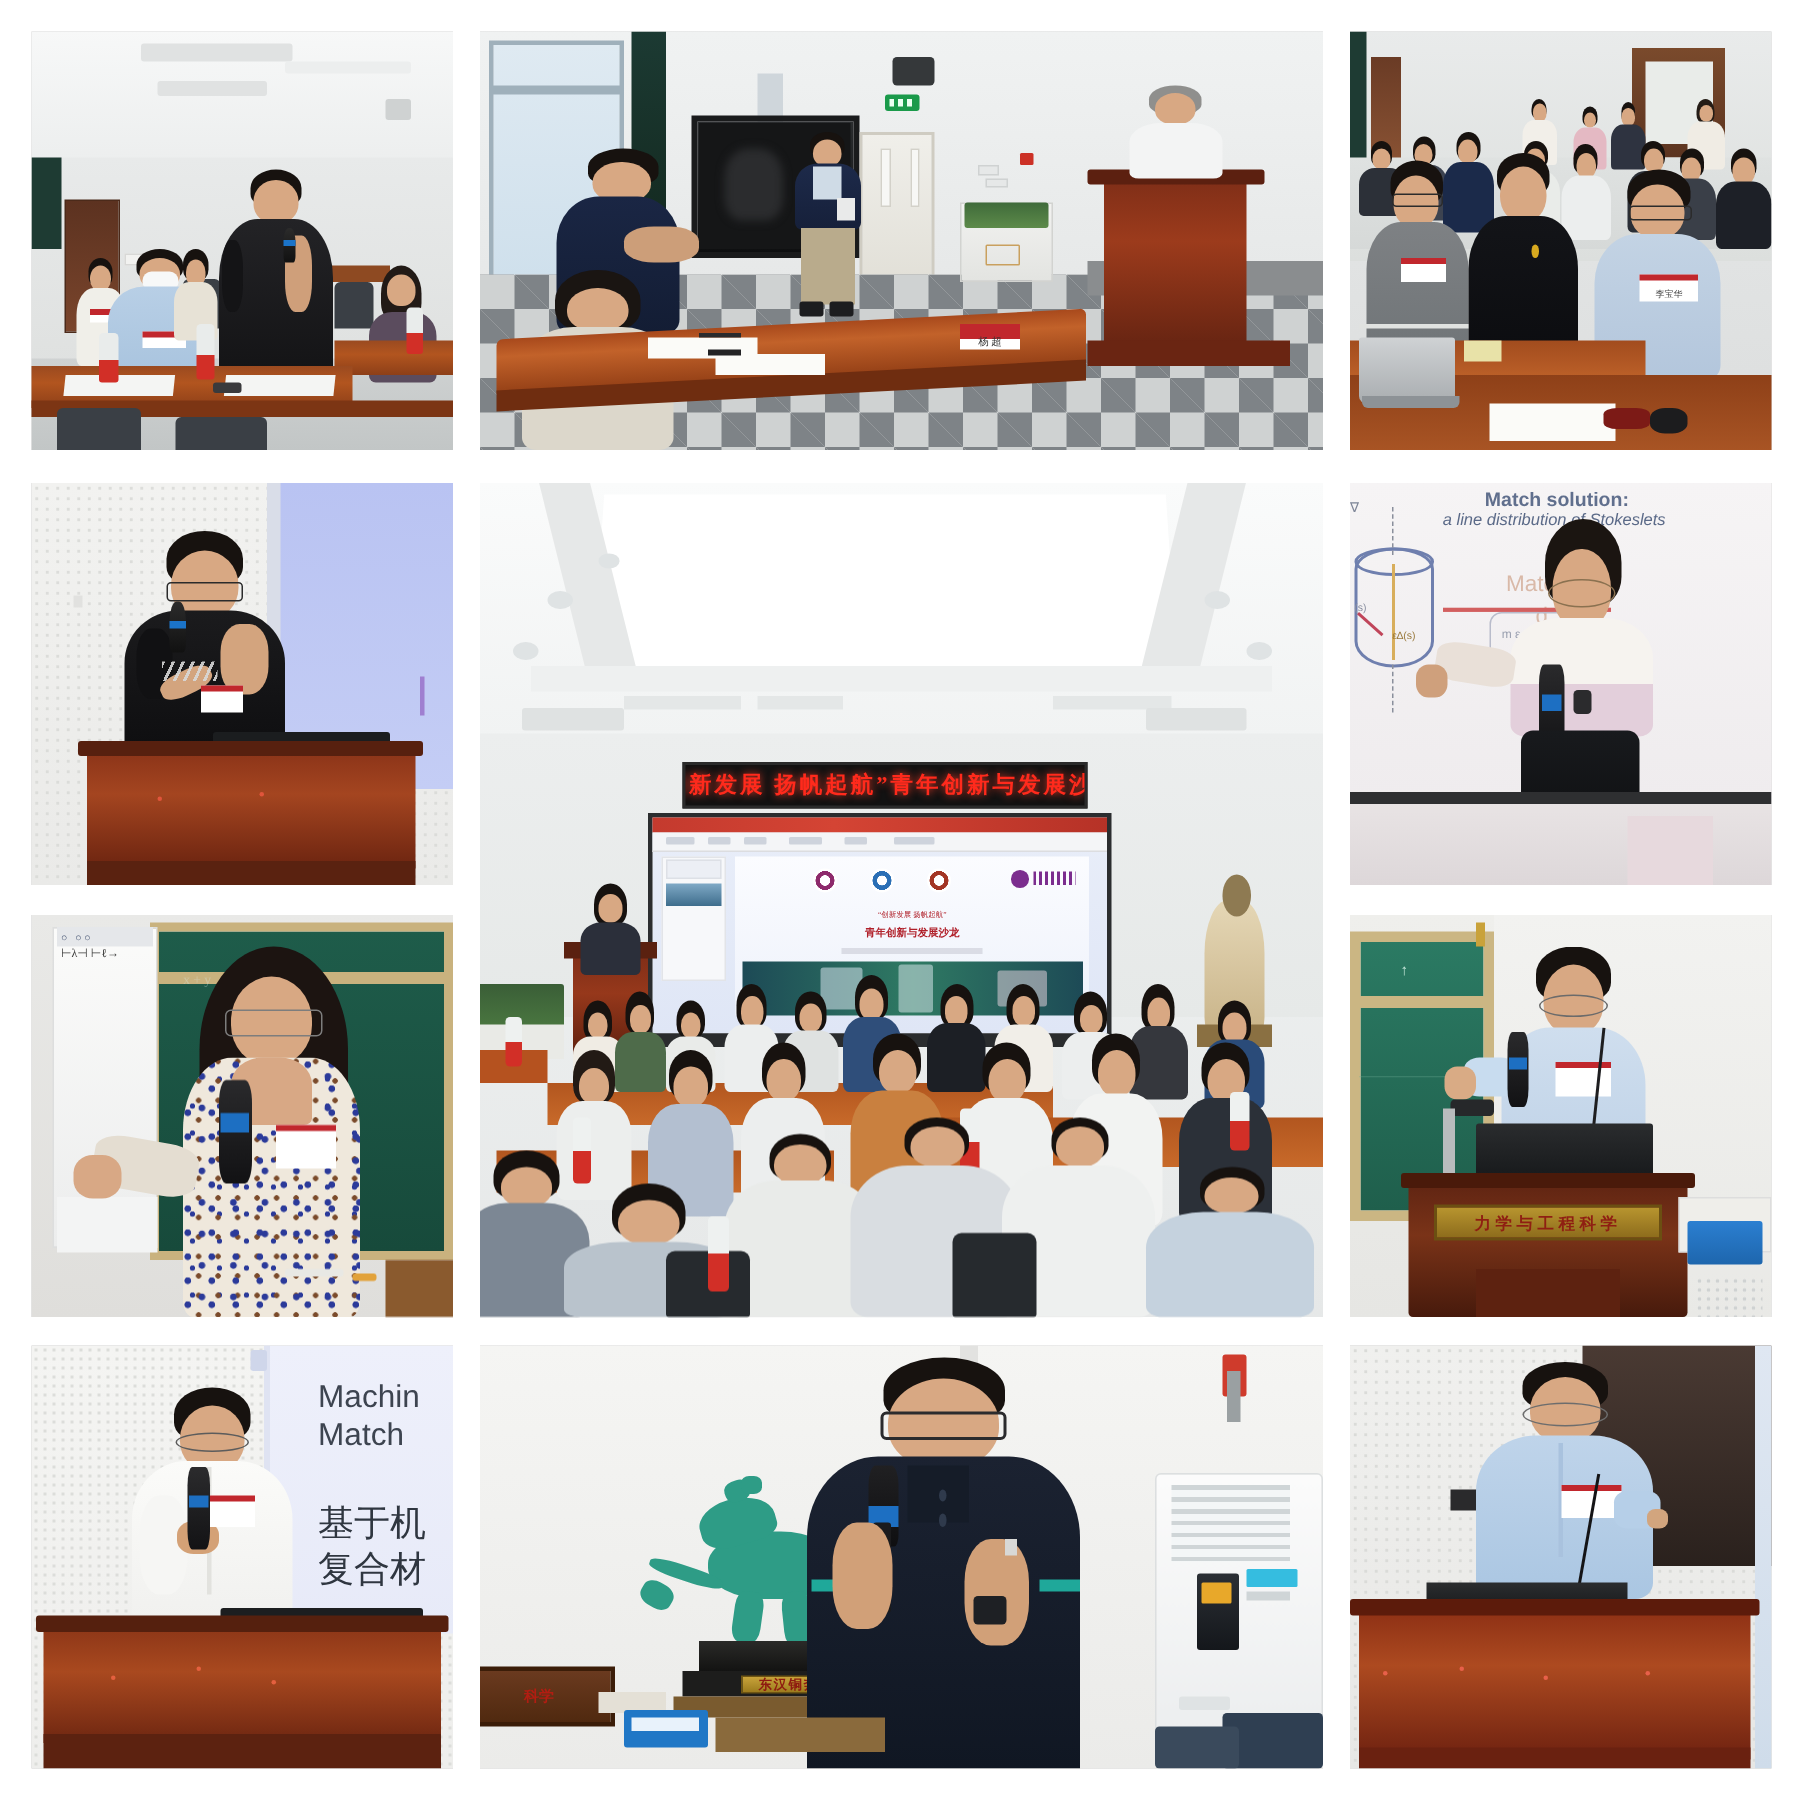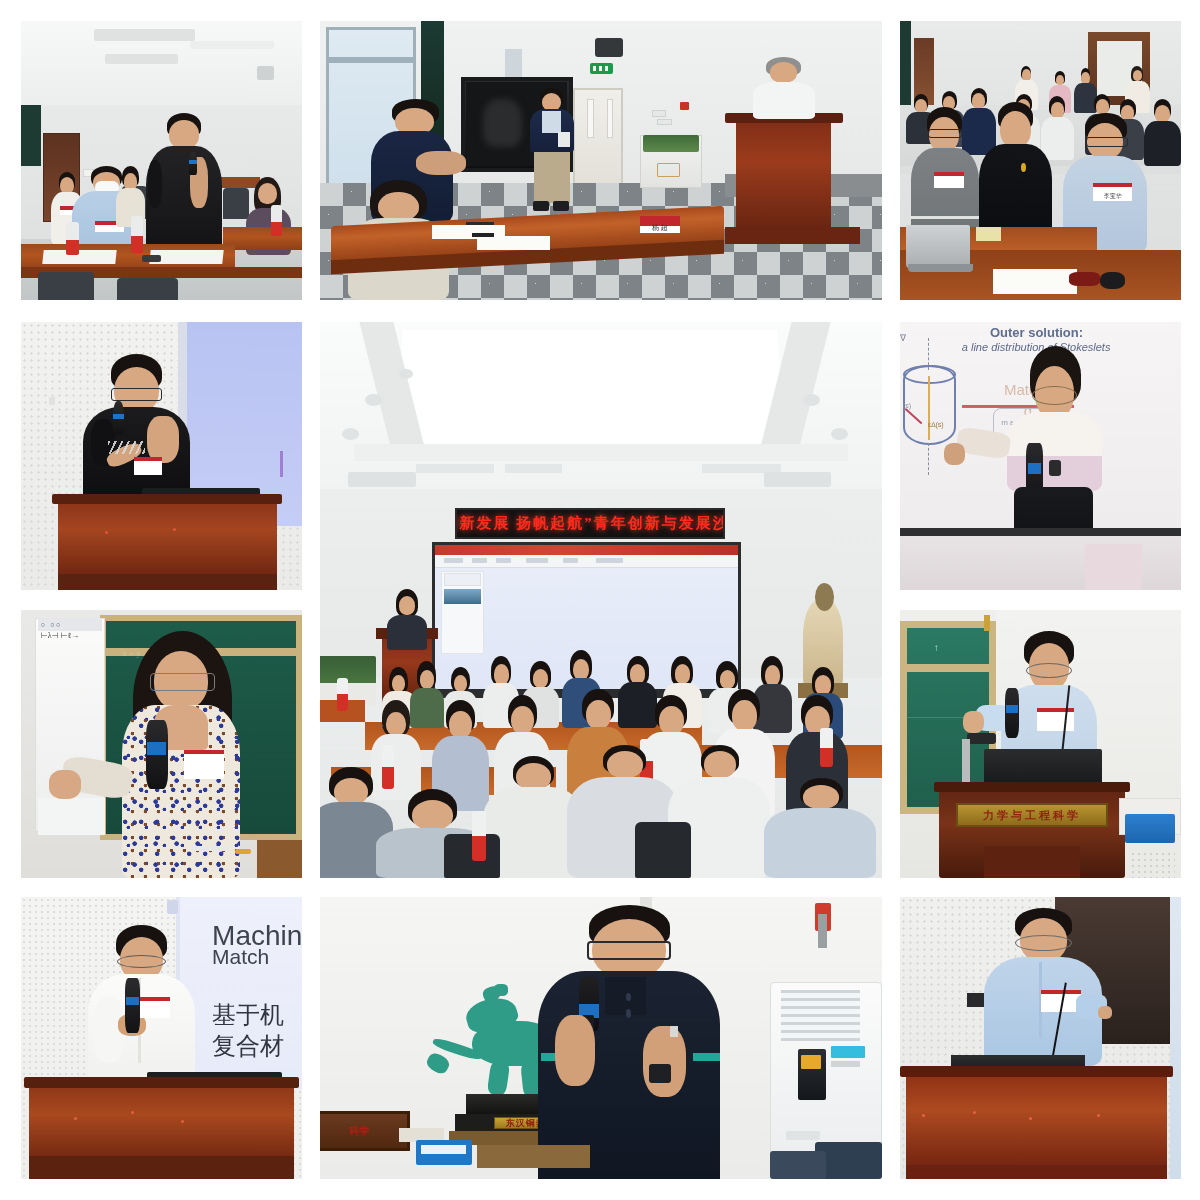--- a/index.html
+++ b/index.html
@@ -506,20 +506,34 @@
         <div style="position:absolute;left:12%;top:9%;width:5%;height:4%;background:#ced3dc;border-radius:1px;"></div>
         <div style="position:absolute;left:20%;top:9%;width:5%;height:4%;background:#ced3dc;border-radius:1px;"></div>
         <div style="position:absolute;left:30%;top:9%;width:7%;height:4%;background:#ced3dc;border-radius:1px;"></div>
         <div style="position:absolute;left:42%;top:9%;width:5%;height:4%;background:#ced3dc;border-radius:1px;"></div>
         <div style="position:absolute;left:53%;top:9%;width:9%;height:4%;background:#ced3dc;border-radius:1px;"></div>
 
         <div style="position:absolute;left:2%;top:18%;width:14%;height:58%;background:#f7f8fa;border:1px solid #e2e4e8;"></div>
         <div style="position:absolute;left:3%;top:20%;width:12%;height:9%;background:#eceff5;border:1px solid #dde0e6;"></div>
         <div style="position:absolute;left:3%;top:31%;width:12%;height:10%;background:linear-gradient(#7fa9c6,#3e6d8c);"></div>
 
+        <div class="ppt-slide" style="position:absolute;left:18%;top:18%;width:78%;height:74%;">
+          <div class="logo-dot" style="position:absolute;left:22%;top:8%;width:7%;height:15%;background:radial-gradient(circle,#fff 30%,#8d2a6b 32%,#8d2a6b 55%,#fff 57%);border-radius:50%;"></div>
+          <div class="logo-dot" style="position:absolute;left:38%;top:8%;width:7%;height:15%;background:radial-gradient(circle,#fff 28%,#2b6fb5 30%,#2b6fb5 55%,#fff 57%);border-radius:50%;"></div>
+          <div class="logo-dot" style="position:absolute;left:54%;top:8%;width:7%;height:15%;background:radial-gradient(circle,#fff 30%,#a33524 32%,#a33524 55%,#fff 57%);border-radius:50%;"></div>
+          <div class="logo-dot" style="position:absolute;left:78%;top:9%;width:5%;height:11%;background:#7b2d8e;border-radius:50%;"></div>
+          <div style="position:absolute;left:84%;top:10%;width:12%;height:8%;background:repeating-linear-gradient(90deg,#7b2d8e 0 1.5px,transparent 1.5px 4px);"></div>
+          <div class="ppt-title" style="left:18%;top:33%;width:64%;font-size:5px;">“创新发展  扬帆起航”</div>
+          <div class="ppt-title" style="left:18%;top:44%;width:64%;font-size:7px;font-weight:700;">青年创新与发展沙龙</div>
+          <div style="position:absolute;left:30%;top:58%;width:40%;height:3%;background:#c9ccd6;opacity:.6;"></div>
+          <div class="photo-strip" style="position:absolute;left:2%;top:66%;width:96%;height:34%;"></div>
+          <div style="position:absolute;left:24%;top:70%;width:12%;height:26%;background:#d8e6ef;border-radius:2px;opacity:.55;"></div>
+          <div style="position:absolute;left:46%;top:68%;width:10%;height:30%;background:#e4eef4;border-radius:2px;opacity:.5;"></div>
+          <div style="position:absolute;left:74%;top:72%;width:14%;height:22%;background:#f2d9e6;border-radius:2px;opacity:.5;"></div>
+        </div>
       </div>
       <div class="lyr" style="left:20%;top:66%;width:55%;height:1.6%;background:#2a2c2e;"></div>
 
       <div class="lyr podium" style="left:11%;top:56%;width:9%;height:13%;"></div>
       <div class="lyr" style="left:10%;top:55%;width:11%;height:2%;background:#5a2110;"></div>
       <div class="person" style="left:12%;top:48%;width:7%;height:11%;">
         <div class="hair" style="left:22%;top:0;width:56%;height:46%;background:#17120f;"></div>
         <div class="head" style="left:30%;top:12%;width:40%;height:30%;"></div>
         <div class="torso" style="left:0;top:42%;width:100%;height:58%;background:#2b2f3a;"></div>
       </div>
@@ -666,21 +680,21 @@
       </div>
       <div class="lyr chair" style="left:22%;top:92%;width:10%;height:8%;"></div>
       <div class="lyr chair" style="left:56%;top:90%;width:10%;height:10%;"></div>
       <div class="lyr bottle" style="left:27%;top:88%;width:2.6%;height:9%;"></div>
     </div>
   </div>
 
   <div class="cell c-r2c3">
     <div class="scene s5">
       <div class="lyr slide" style="left:0;top:0;width:100%;height:78%;"></div>
-      <div class="slide-title" style="left:32%;top:1%;font-size:13px;font-weight:700;font-style:normal;color:#606f8d;">Outer solution:</div>
+      <div class="slide-title" style="left:32%;top:1%;font-size:13px;font-weight:700;font-style:normal;color:#606f8d;">Match solution:</div>
       <div class="slide-title" style="left:22%;top:7%;font-size:11px;color:#5b6a88;">a line distribution of Stokeslets</div>
       <div class="slide-title ghost" style="left:37%;top:22%;font-size:15px;font-style:normal;">Match</div>
       <div class="lyr ghost" style="left:44%;top:30%;font-size:15px;">d</div>
       <div class="lyr ghost" style="left:42%;top:36%;font-size:14px;">(exc</div>
       <div class="lyr cyl" style="left:1%;top:16%;width:19%;height:30%;"></div>
       <div class="lyr" style="left:1%;top:16%;width:19%;height:7%;border:2px solid #6f7fae;border-radius:50%;"></div>
       <div class="lyr" style="left:10%;top:6%;width:1px;height:12%;border-left:1.6px dashed #8a8f9c;"></div>
       <div class="lyr" style="left:10%;top:45%;width:1px;height:12%;border-left:1.6px dashed #8a8f9c;"></div>
       <div class="lyr" style="left:10%;top:20%;width:1.6px;height:24%;background:#d8ae5c;"></div>
       <div class="lyr" style="left:2%;top:32%;width:8%;height:12%;border-top:2px solid #c0455a;transform:rotate(42deg);transform-origin:left top;"></div>
@@ -776,21 +790,21 @@
            background:radial-gradient(#cfd2d2 1px, transparent 1.4px);background-size:6px 6px;"></div>
     </div>
   </div>
 
   <div class="cell c-r4c1">
     <div class="scene s8">
       <div class="dots"></div>
       <div class="lyr slide" style="left:55%;top:0;width:45%;height:68%;"></div>
       <div class="lyr" style="left:55%;top:0;width:1.6%;height:68%;background:#dfe3f2;"></div>
       <div class="lyr" style="left:52%;top:1%;width:4%;height:5%;background:#cfd6ea;border-radius:2px;"></div>
-      <div class="slide-en" style="left:68%;top:8%;font-size:28px;text-align:center;">Machin</div>
+      <div class="slide-en" style="left:68%;top:8%;font-size:21px;text-align:center;">Machin</div>
       <div class="slide-en" style="left:68%;top:17%;font-size:21px;">Match</div>
       <div class="slide-cn" style="left:68%;top:36%;font-size:24px;">基于机</div>
       <div class="slide-cn" style="left:68%;top:47%;font-size:24px;">复合材</div>
 
       <div class="person" style="left:24%;top:10%;width:38%;height:58%;">
         <div class="hair" style="left:26%;top:0;width:48%;height:22%;"></div>
         <div class="head" style="left:30%;top:7%;width:40%;height:27%;"></div>
         <div class="lyr" style="left:27%;top:18%;width:46%;height:8%;border:1.5px solid #5c5c5c;border-radius:50%;"></div>
         <div class="torso" style="left:0;top:30%;width:100%;height:70%;background:linear-gradient(#fbfbf9,#f0f0ee);"></div>
         <div class="lyr" style="left:46%;top:32%;width:3%;height:52%;background:#e2e2de;"></div>

